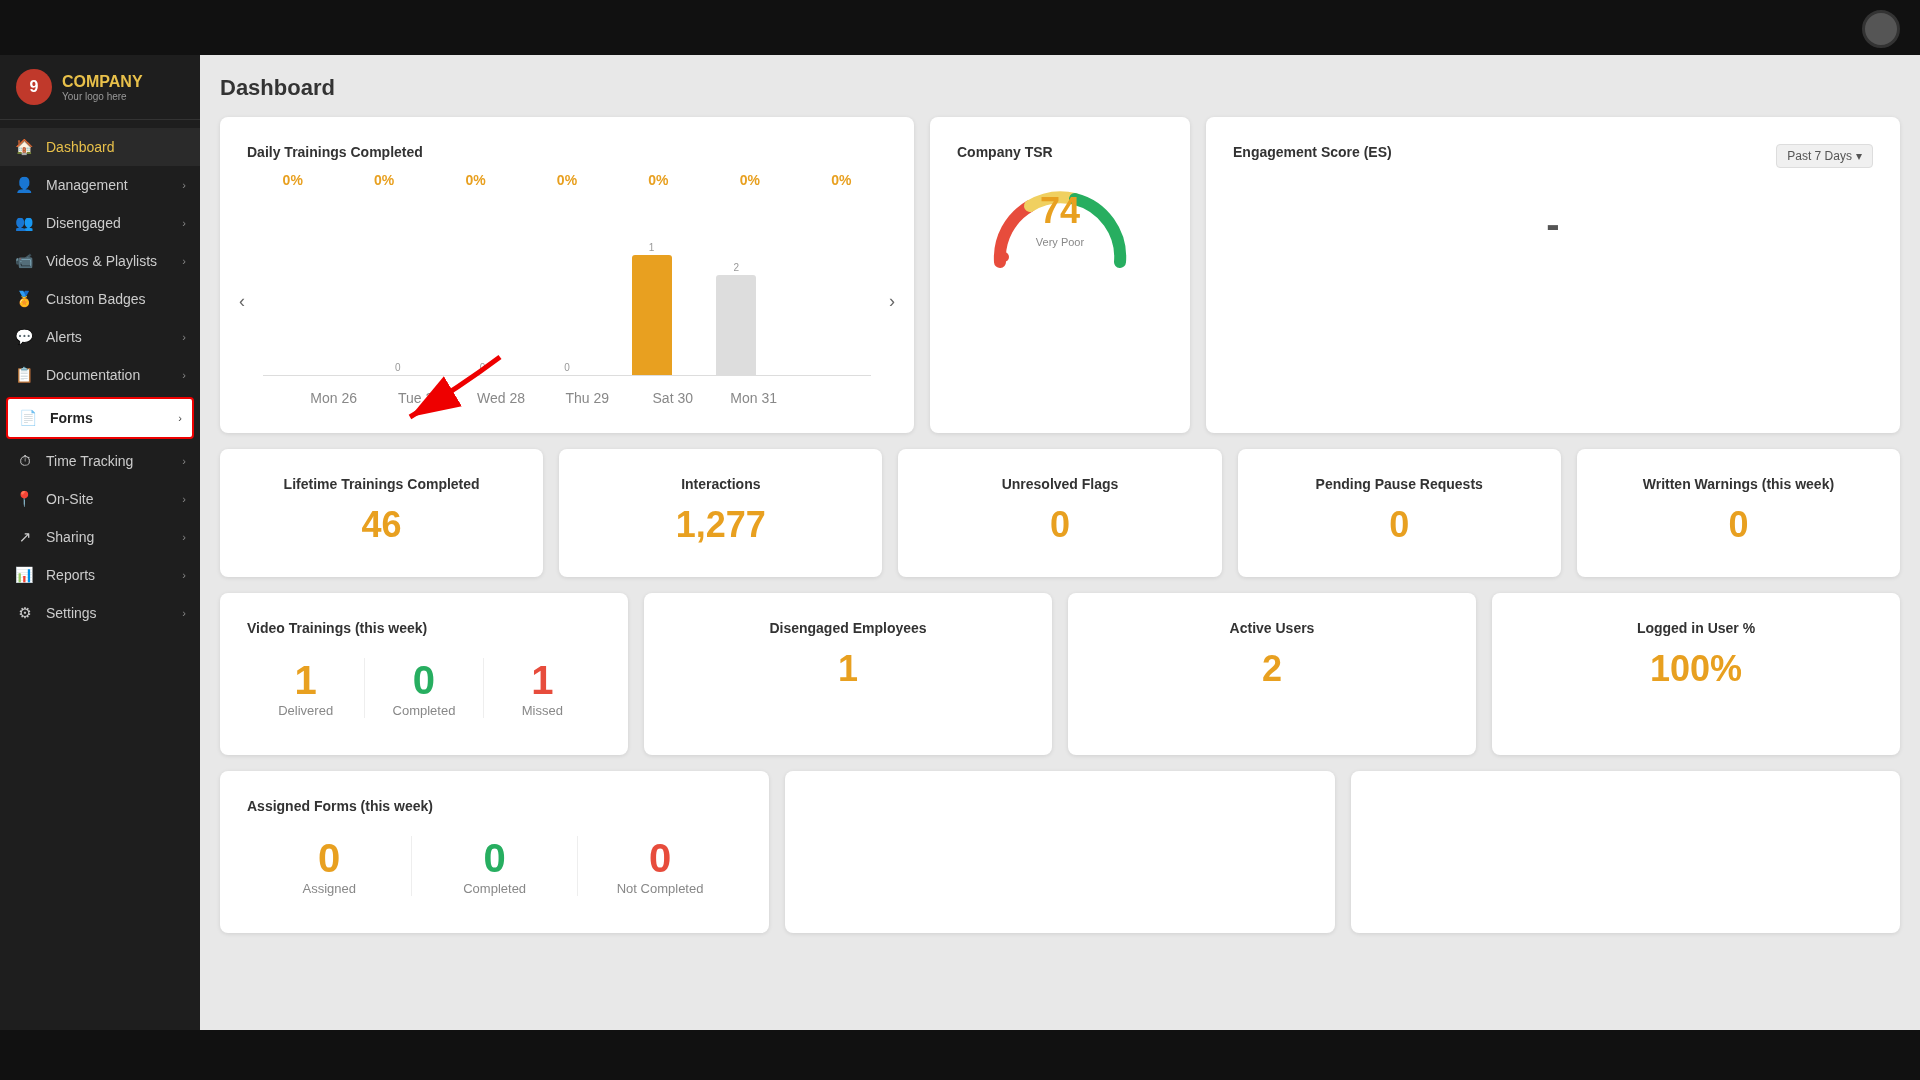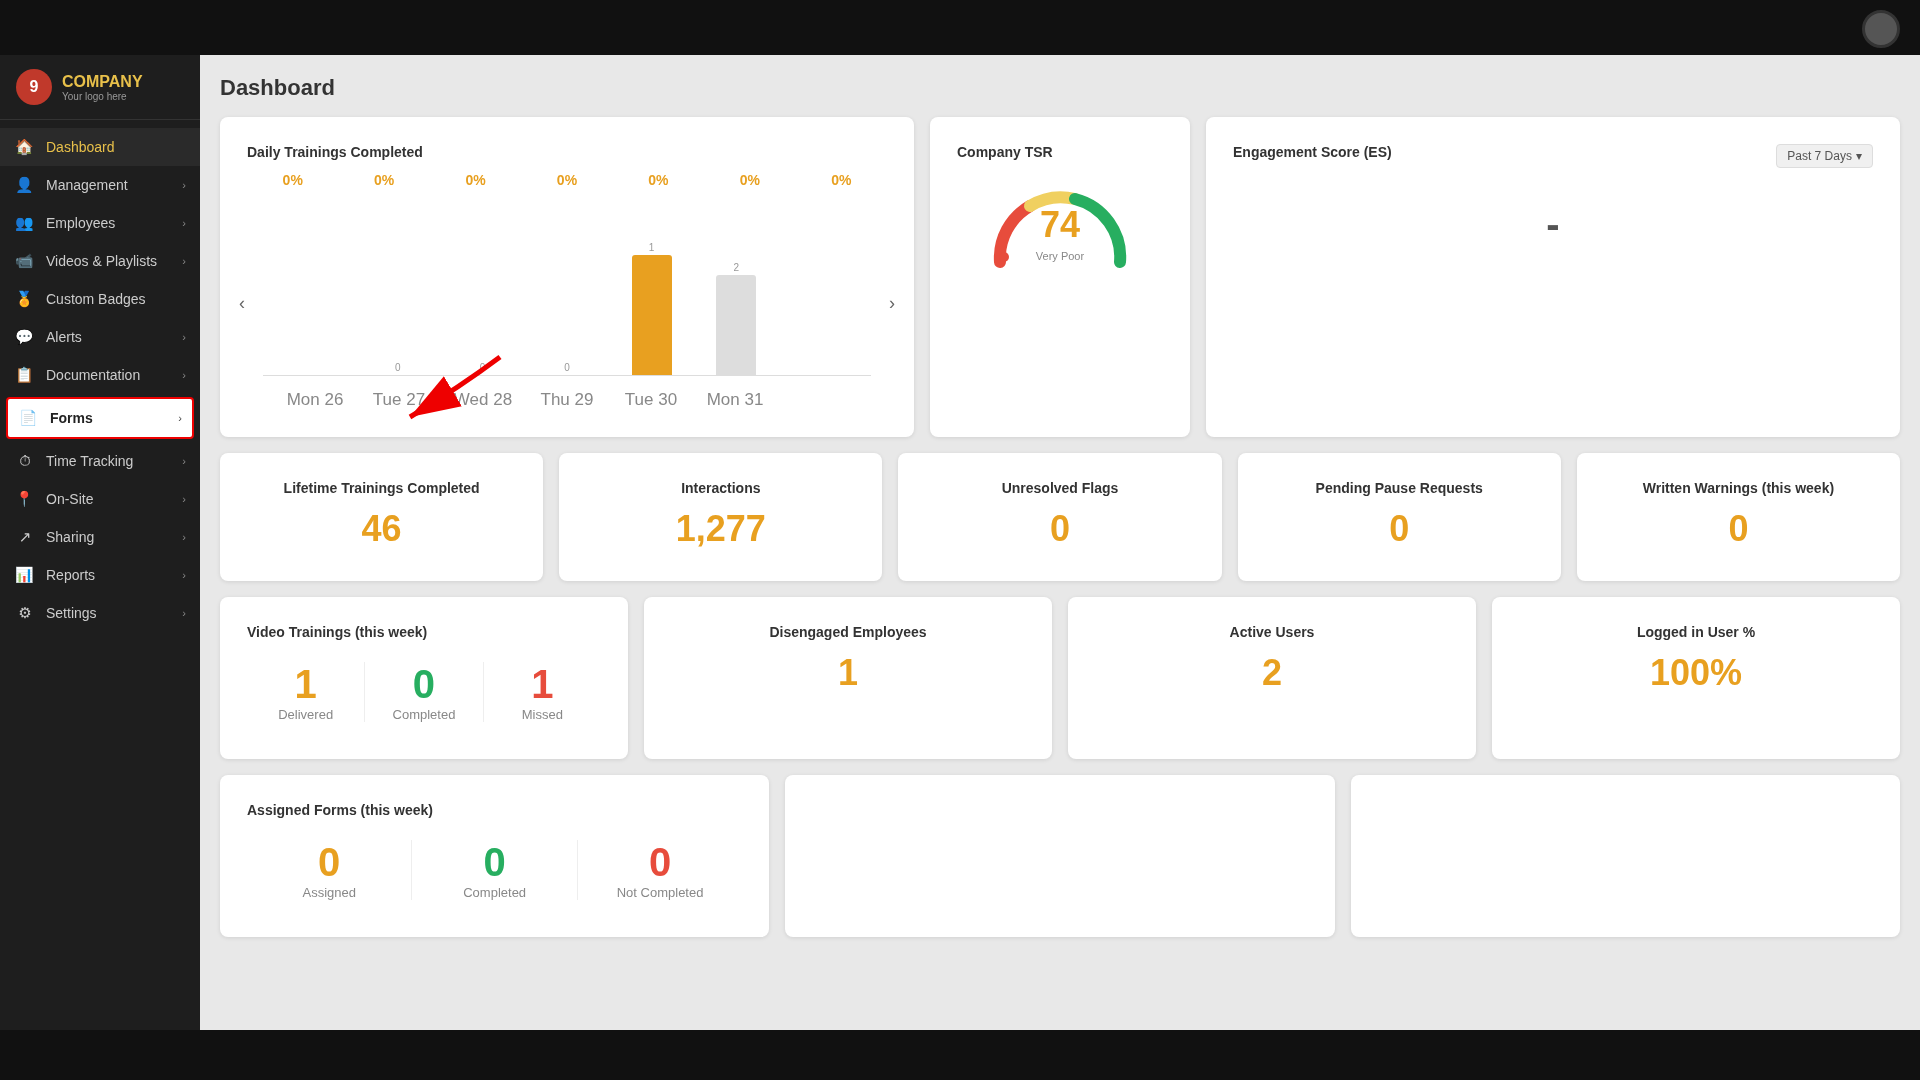--- a/index.html
+++ b/index.html
@@ -48,31 +48,31 @@
     .pct-label { color: #e8a020; font-weight: bold; font-size: 14px; text-align: center; }
 
     
     .chart-area { height: 180px; position: relative; display: flex; align-items: flex-end; border-bottom: 1px solid #ddd; margin-bottom: 8px; gap: 4px; padding: 0 10px; }
     .chart-bar-group { flex: 1; display: flex; flex-direction: column; align-items: center; position: relative; }
     .chart-bar { width: 40px; background: #ccc; border-radius: 3px 3px 0 0; }
     .chart-bar.orange { background: #e8a020; }
     .chart-bar.light { background: #ddd; }
     .chart-bar-value { font-size: 10px; color: #999; margin-bottom: 2px; }
     .chart-x-labels { display: flex; justify-content: space-around; padding: 6px 10px 0; }
-    .chart-x-label { font-size: 17px; color: #888; text-align: center; flex: 1; }
+    .chart-x-label { font-size: 14px; color: #888; text-align: right; flex: 1; }
     .chart-nav { position: absolute; top: 50%; transform: translateY(-50%); background: none; border: none; font-size: 18px; color: #666; cursor: pointer; }
     .chart-nav.left { left: -8px; }
     .chart-nav.right { right: -8px; }
 
     
     .tsr-card { width: 260px; }
     .tsr-gauge { display: flex; flex-direction: column; align-items: center; padding: 10px 0; }
     .gauge-container { position: relative; width: 160px; height: 90px; }
     .gauge-svg { width: 160px; height: 90px; }
-    .gauge-value { position: absolute; bottom: 8px; left: 50%; transform: translateX(-50%); text-align: center; }
+    .gauge-value { position: absolute; bottom: 22px; left: 50%; transform: translateX(-50%); text-align: center; }
     .gauge-number { font-size: 36px; font-weight: bold; color: #e8a020; display: block; }
     .gauge-label { font-size: 11px; color: #888; margin-top: 21px; }
 
     
     .engagement-card { flex: 1; }
     .engagement-period { background: #f0f0f0; border: 1px solid #ddd; border-radius: 4px; padding: 4px 10px; font-size: 12px; color: #555; cursor: pointer; display: flex; align-items: center; gap: 4px; }
     .engagement-value { font-size: 40px; font-weight: bold; color: #555; text-align: center; margin-top: 30px; }
 
     
     .stat-card { flex: 1; text-align: center; }
@@ -115,21 +115,21 @@
       <span class="nav-icon">🏠</span>
       <span class="nav-label">Dashboard</span>
     </div>
     <div class="nav-item">
       <span class="nav-icon">👤</span>
       <span class="nav-label">Management</span>
       <span class="nav-arrow">›</span>
     </div>
     <div class="nav-item">
       <span class="nav-icon">👥</span>
-      <span class="nav-label">Employees</span>
+      <span class="nav-label">Disengaged</span>
       <span class="nav-arrow">›</span>
     </div>
     <div class="nav-item">
       <span class="nav-icon">📹</span>
       <span class="nav-label">Videos &amp; Playlists</span>
       <span class="nav-arrow">›</span>
     </div>
     <div class="nav-item">
       <span class="nav-icon">🏅</span>
       <span class="nav-label">Custom Badges</span>
@@ -238,21 +238,21 @@
           <div class="chart-bar-group">
             <span class="chart-bar-value"></span>
             <div class="chart-bar light" style="height:0px;"></div>
           </div>
         </div>
         <div class="chart-x-labels">
           <span class="chart-x-label">Mon 26</span>
           <span class="chart-x-label">Tue 27</span>
           <span class="chart-x-label">Wed 28</span>
           <span class="chart-x-label">Thu 29</span>
-          <span class="chart-x-label">Tue 30</span>
+          <span class="chart-x-label">Sat 30</span>
           <span class="chart-x-label">Mon 31</span>
           <span class="chart-x-label"></span>
         </div>
         <button class="chart-nav right">›</button>
       </div>
 
       <div style="position:absolute; left:120px; top:220px; pointer-events:none; z-index:10;">
         <svg width="220" height="120" viewBox="0 0 220 120">
           <defs>
             <marker id="arrowhead" markerWidth="10" markerHeight="7" refX="10" refY="3.5" orient="auto">

